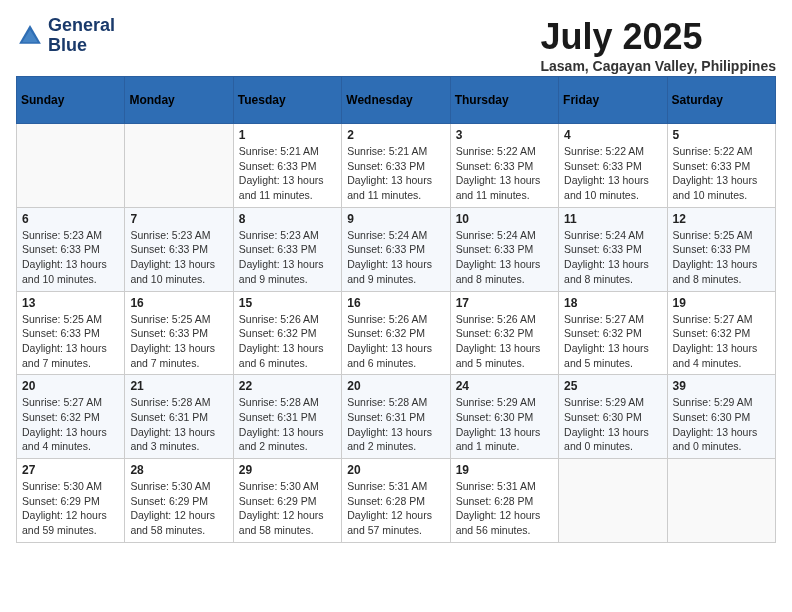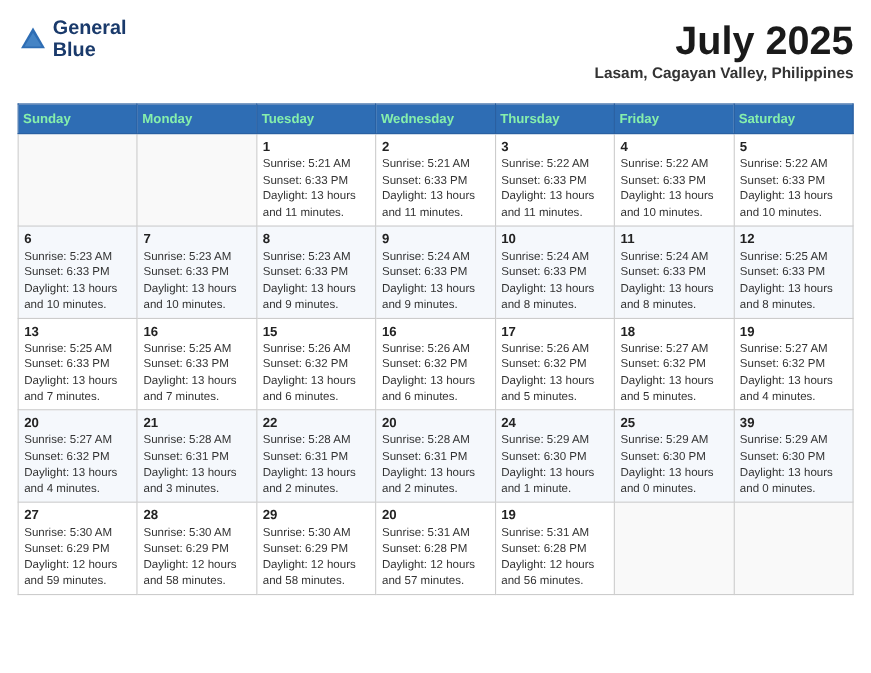--- a/index.html
+++ b/index.html
@@ -7,62 +7,62 @@
       font-family: Arial, sans-serif;
       background: #fff;
       width: 792px;
       min-height: 612px;
       padding: 16px;
     }
     .header {
       display: flex;
       justify-content: space-between;
       align-items: flex-start;
-      margin-bottom: 20px;
+      margin-bottom: 2px;
       gap: 12px;
     }
     .logo {
       display: flex;
       align-items: center;
       gap: 4px;
     }
     .logo-text {
       font-size: 18px;
       font-weight: bold;
       color: #1a3a6b;
       line-height: 1.1;
     }
     .logo-icon {
       width: 28px;
       height: 28px;
     }
     .title-block {
-      text-align: right;
+      text-align: left;
     }
     .month-title {
       font-size: 36px;
       font-weight: bold;
       color: #1a1a1a;
     }
     .location-title {
       font-size: 14px;
       color: #333;
       font-weight: bold;
     }
     .calendar {
       width: 100%;
       border-collapse: collapse;
       border: 1px solid #ccc;
     }
     .calendar th {
       background-color: #2e6db4;
-      color: #86efac;
+      color: #000000;
       font-size: 12px;
       font-weight: bold;
-      padding: 6px 4px;
+      padding: 16px 4px;
       text-align: left;
       border: 1px solid #2a5fa0;
     }
     .calendar td {
       vertical-align: top;
       border: 1px solid #ccc;
       padding: 4px 5px;
       width: 108px;
       min-height: 80px;
       font-size: 10.5px;

